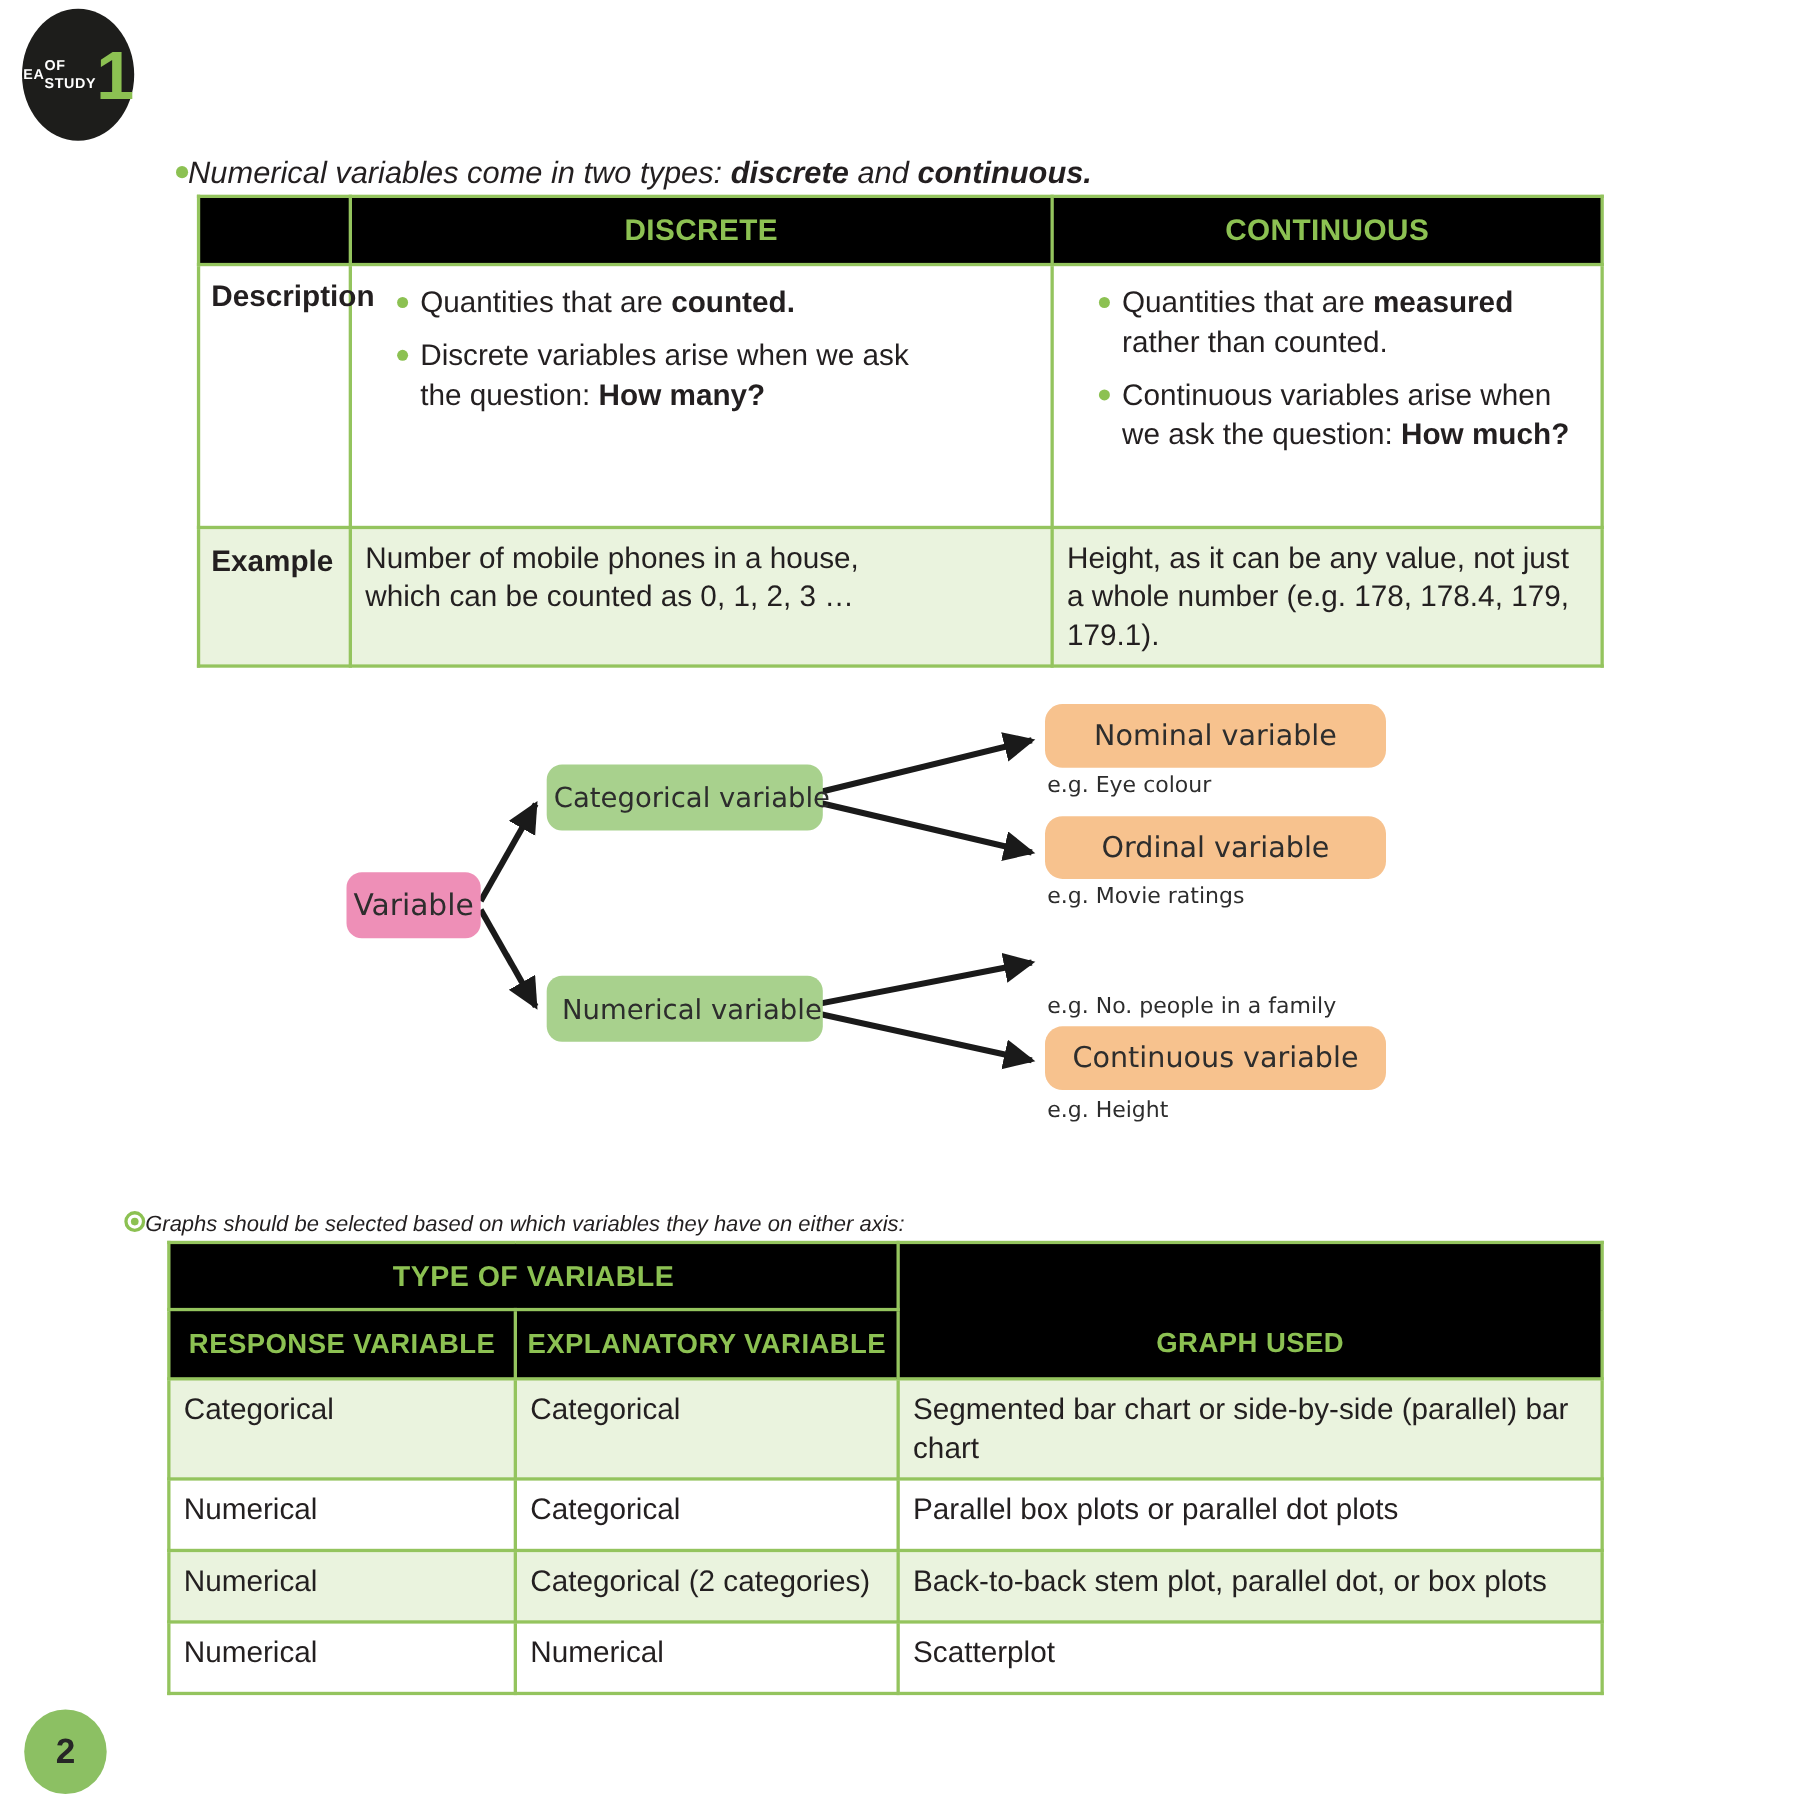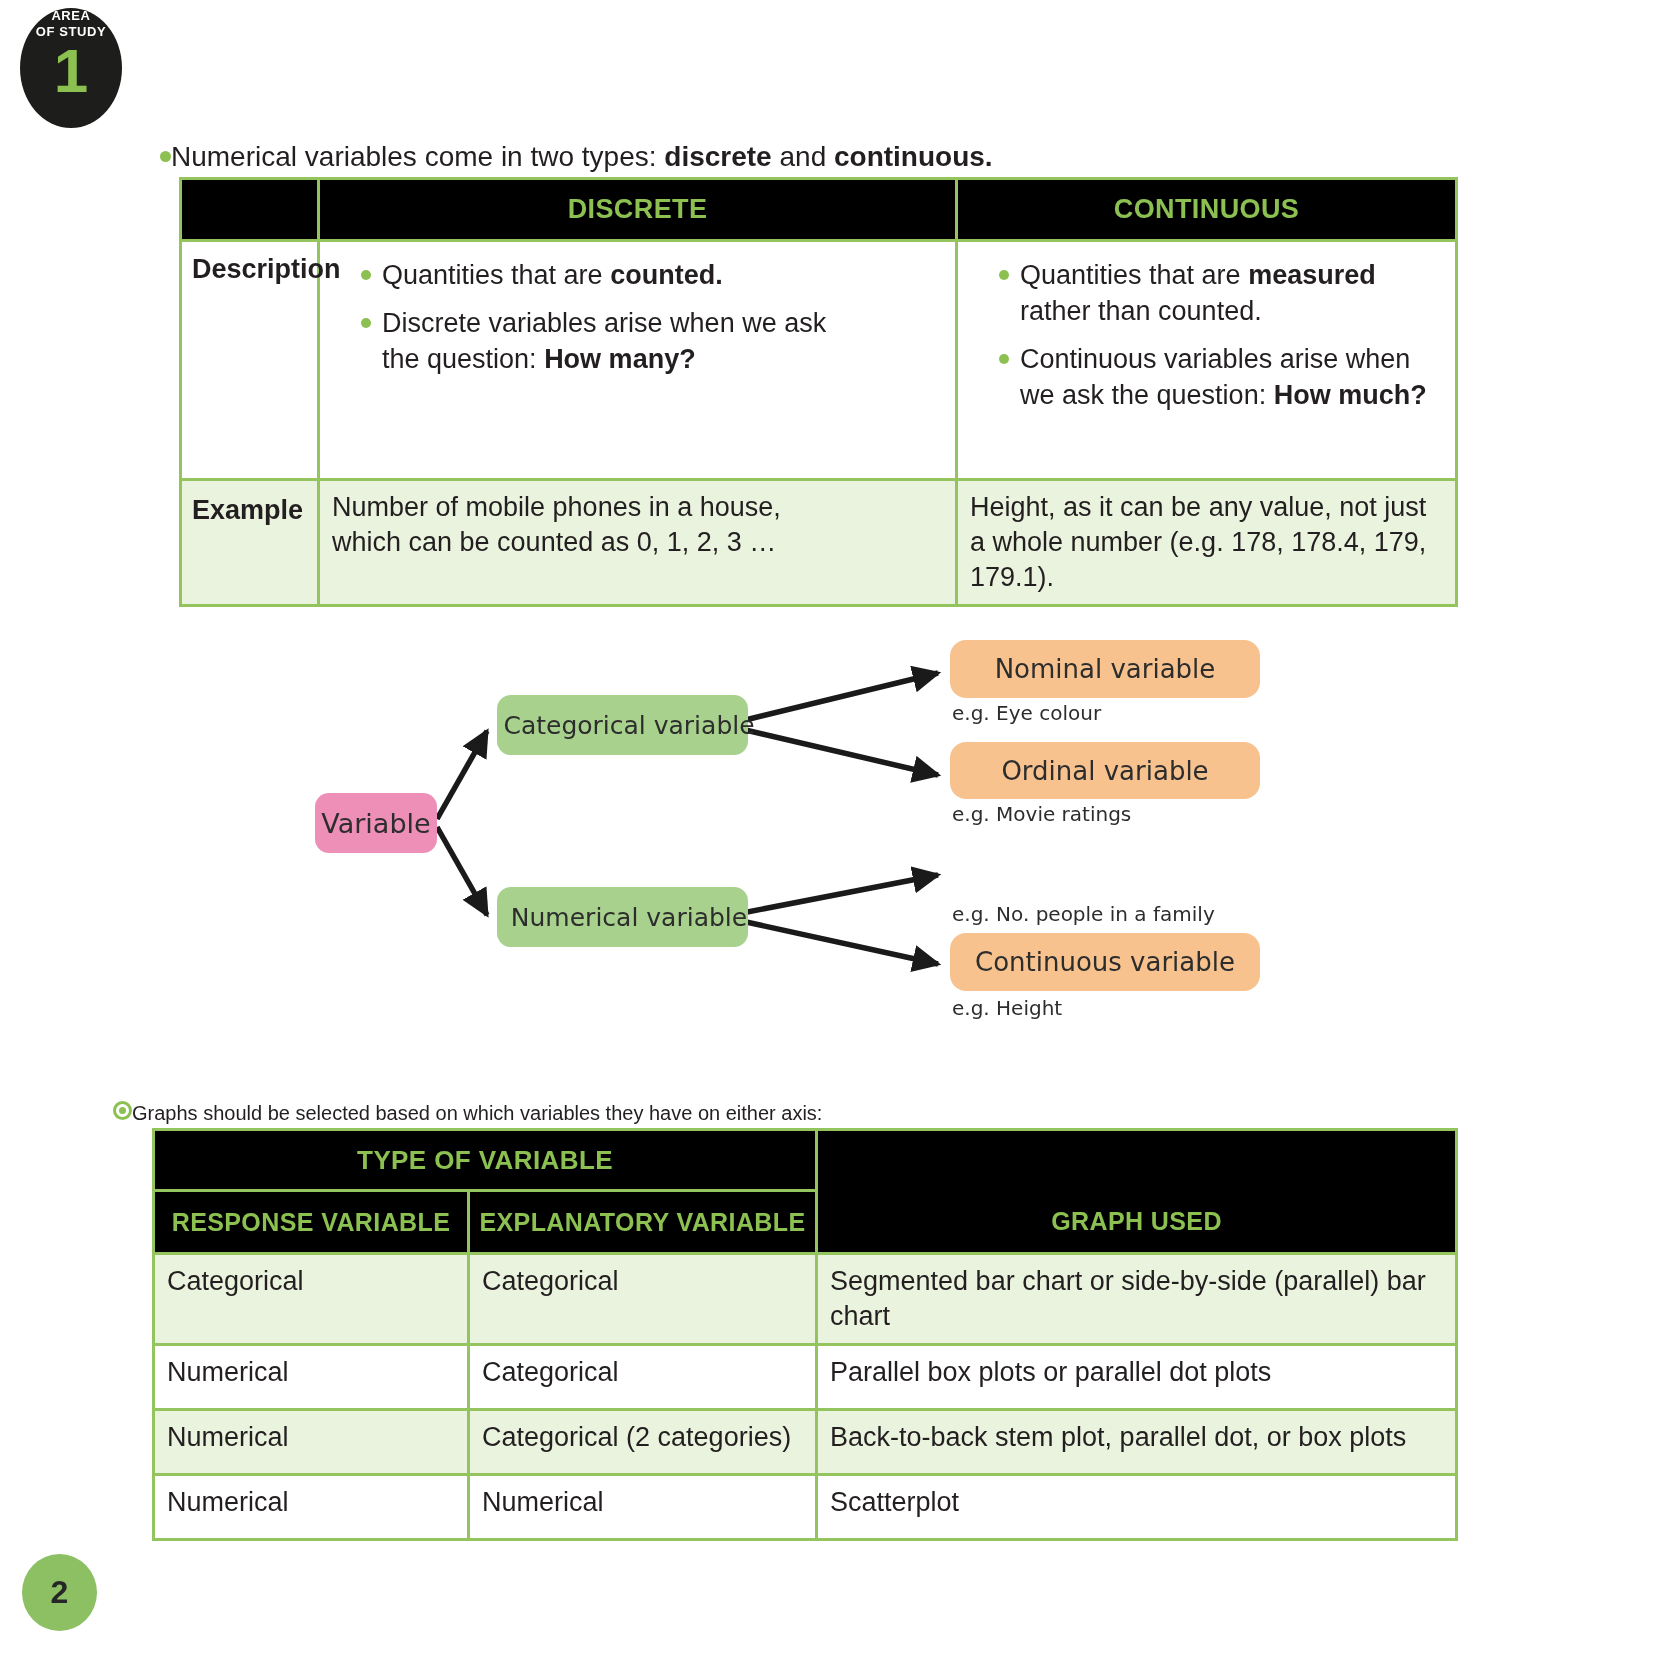--- a/index.html
+++ b/index.html
@@ -6,26 +6,26 @@
   #page {
     position:relative; width:1654px; height:1654px; background:#ffffff;
     font-family:"Liberation Sans","DejaVu Sans",sans-serif; color:#231f20; overflow:hidden;
   }
 
   
   .header-bar { position:absolute; left:0; top:0; width:1654px; height:78px; background:#12864B; }
   .header-title { position:absolute; left:146px; top:0; margin:0; line-height:78px;
     font-size:34px; font-weight:bold; color:#ffffff; letter-spacing:-0.3px; }
   .badge { position:absolute; left:20px; top:8px; width:102px; height:120px; border-radius:50%;
-    background:#1d1d1b; z-index:3; display:flex; flex-direction:column; align-items:center; justify-content:flex-start; }
+    background:#1d1d1b; z-index:3; display:flex; flex-direction:row; align-items:center; justify-content:flex-end; }
   .badge-l1 { color:#fff; font-size:13px; font-weight:bold; letter-spacing:0.6px; line-height:16px; }
   .badge-num { color:#8CC152; font-size:62px; font-weight:bold; line-height:56px; margin-top:3px; }
 
   
-  .bullet-line { position:absolute; display:flex; }
+  .bullet-line { position:absolute; display:flex;font-style:italic; }
   #bullet1 { left:160px; top:140px; }
   .dot-icon { flex:none; width:11px; height:11px; border-radius:50%; background:#8CC152; margin-top:11px; }
   #bullet1 .btext { margin-left:19px; font-size:28px; line-height:34px; }
   #bullet2 { left:113px; top:1096px; }
   .ring-icon { flex:none; position:relative; width:13px; height:13px; border:3px solid #8CC152; border-radius:50%; margin-top:5px; }
   .ring-icon::after { content:""; position:absolute; left:3px; top:3px; width:7px; height:7px; border-radius:50%; background:#8CC152; }
   #bullet2 .btext { margin-left:21px; font-size:20px; line-height:34px; }
   b { font-weight:bold; }
 
   

